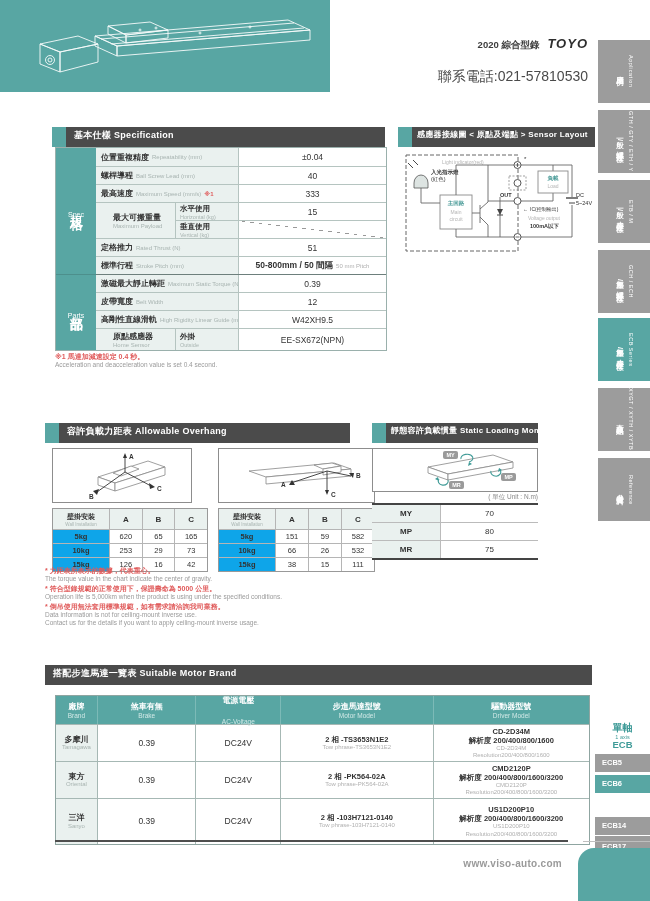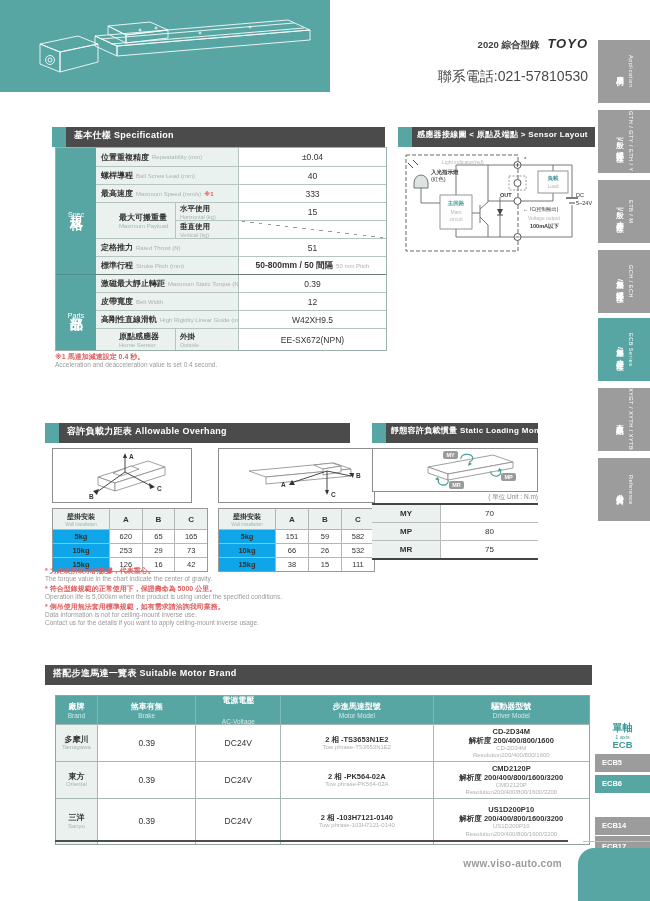--- a/index.html
+++ b/index.html
@@ -34,21 +34,21 @@
   .spec-row.parts-first{border-top:1px solid #6d7f7c;}
   .sl{width:143px;box-sizing:border-box;background:#eaf1ef;display:flex;align-items:center;gap:3px;
       padding-left:5px;border-right:1px solid #b5c4c0;overflow:hidden;}
   .sl .zh{font-weight:bold;color:#333;font-size:8px;white-space:nowrap;}
   .sl .en{color:#a8b4b1;font-size:6px;white-space:nowrap;}
   .sl .note{color:#e05b5b;font-size:6px;font-weight:bold;}
   .sv{flex:1;display:flex;align-items:center;justify-content:center;gap:3px;color:#333;font-size:8.5px;font-weight:500;}
   .sv .sub{color:#b0b0b0;font-size:6px;font-weight:normal;}
   .sv.diag{background:linear-gradient(to top right,transparent 49.4%,#999 49.4%,#999 50.6%,transparent 50.6%);}
   .sl-main{width:80px;box-sizing:border-box;background:#eaf1ef;display:flex;flex-direction:column;justify-content:center;
-           padding-left:23px;border-right:1px solid #b5c4c0;overflow:hidden;}
+           padding-left:17px;border-right:1px solid #b5c4c0;overflow:hidden;}
   .sl-main .zh{font-weight:bold;font-size:8px;white-space:nowrap;}
   .sl-main .en{color:#a8b4b1;font-size:6px;white-space:nowrap;}
   .sl-sub{width:63px;box-sizing:border-box;background:#eaf1ef;display:flex;flex-direction:column;justify-content:center;
           padding-left:4px;border-right:1px solid #b5c4c0;overflow:hidden;}
   .sl-sub .zh{font-weight:bold;font-size:7.5px;white-space:nowrap;}
   .sl-sub .en{color:#a8b4b1;font-size:5.5px;white-space:nowrap;}
   .split-col{flex:1;display:flex;flex-direction:column;}
   .split-row{flex:1;display:flex;}
   .split-row + .split-row{border-top:1px solid #b5c4c0;}
   .footnote{position:absolute;left:55px;top:352px;line-height:1.3;}

